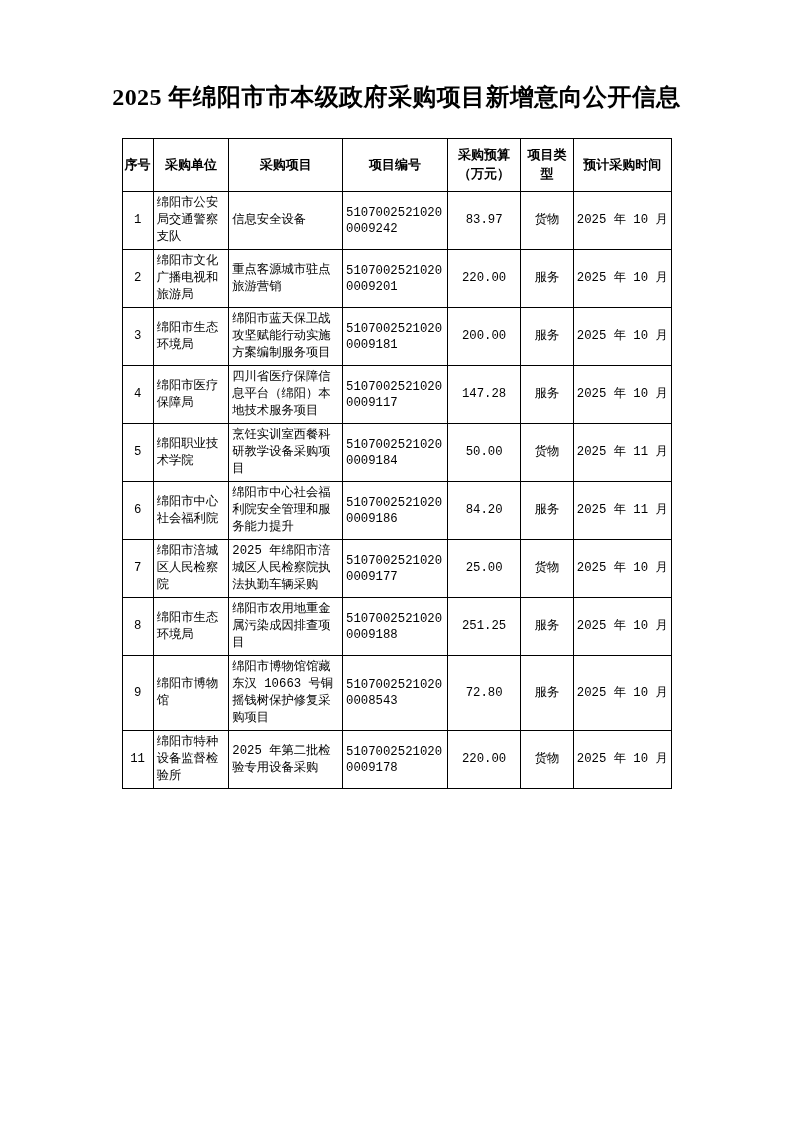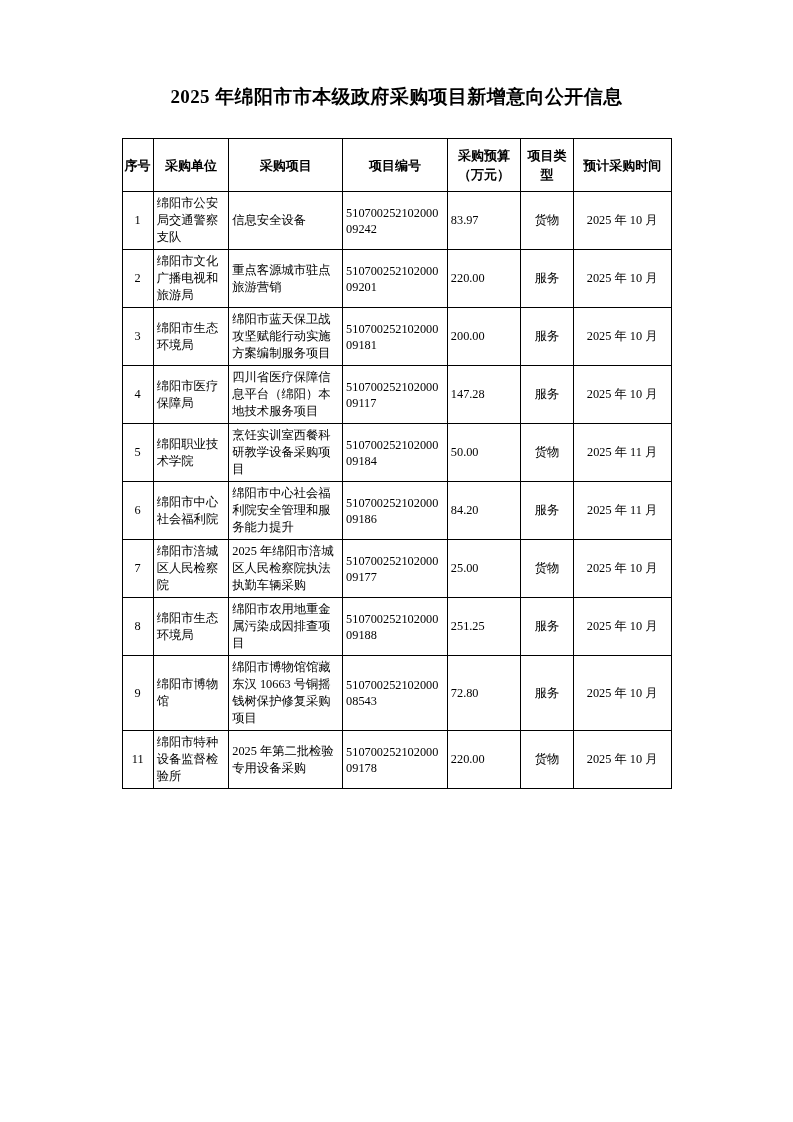--- a/index.html
+++ b/index.html
@@ -20,36 +20,37 @@
     height: 1122px;
     box-sizing: border-box;
     padding: 0;
     overflow: hidden;
   }
   .title-block {
     margin-top: 82px;
     text-align: center;
   }
   .doc-title-line {
-    font-size: 19px;
+    font-size: 24px;
     font-weight: bold;
     letter-spacing: 0.4px;
     line-height: 30px;
   }
   .table-wrap {
     margin-top: 26px;
     display: flex;
     justify-content: center;
   }
   table.proc {
     border-collapse: collapse;
     width: 550px;
     table-layout: fixed;
     font-size: 12.3px;
     line-height: 17px;
+    font-family: Liberation Mono, monospace;
   }
   table.proc th,
   table.proc td {
     border: 1px solid #000000;
     padding: 3px 3px;
     vertical-align: middle;
     word-break: break-all;
   }
   table.proc thead th {
     text-align: center;
@@ -71,21 +72,21 @@
     text-align: center;
   }
   td.unit, td.proj {
     text-align: left;
   }
   td.code {
     text-align: left;
     line-height: 16px;
   }
   td.budget {
-    text-align: left;
+    text-align: center;
     padding-right: 5px;
   }
   td.type {
     text-align: center;
   }
   td.time {
     text-align: center;
     white-space: nowrap;
   }
 </style>

